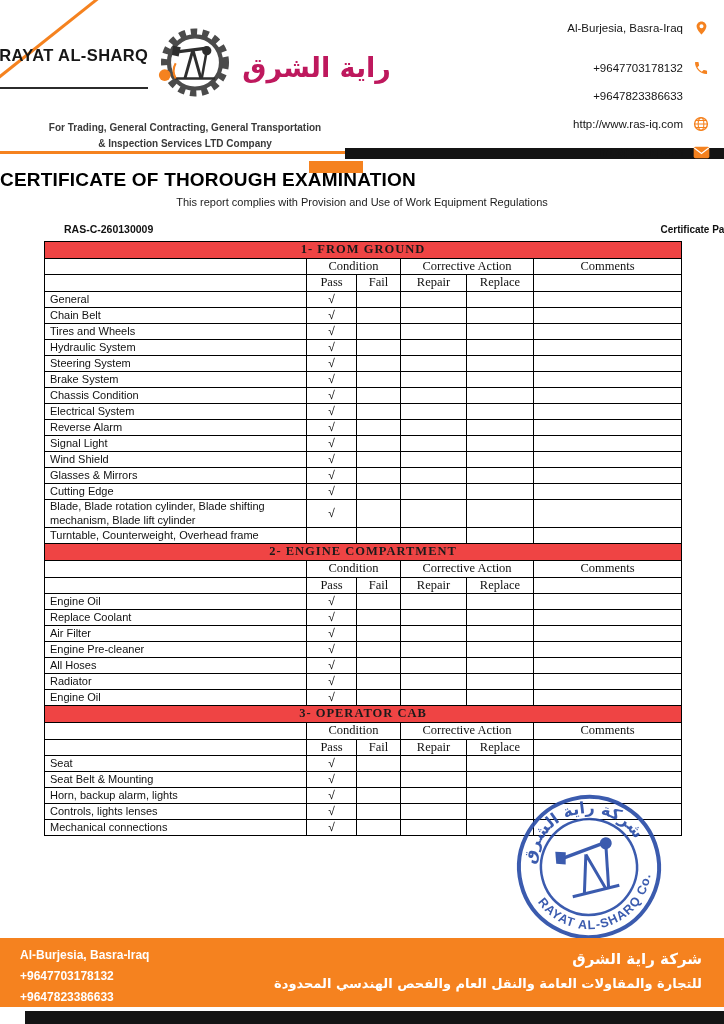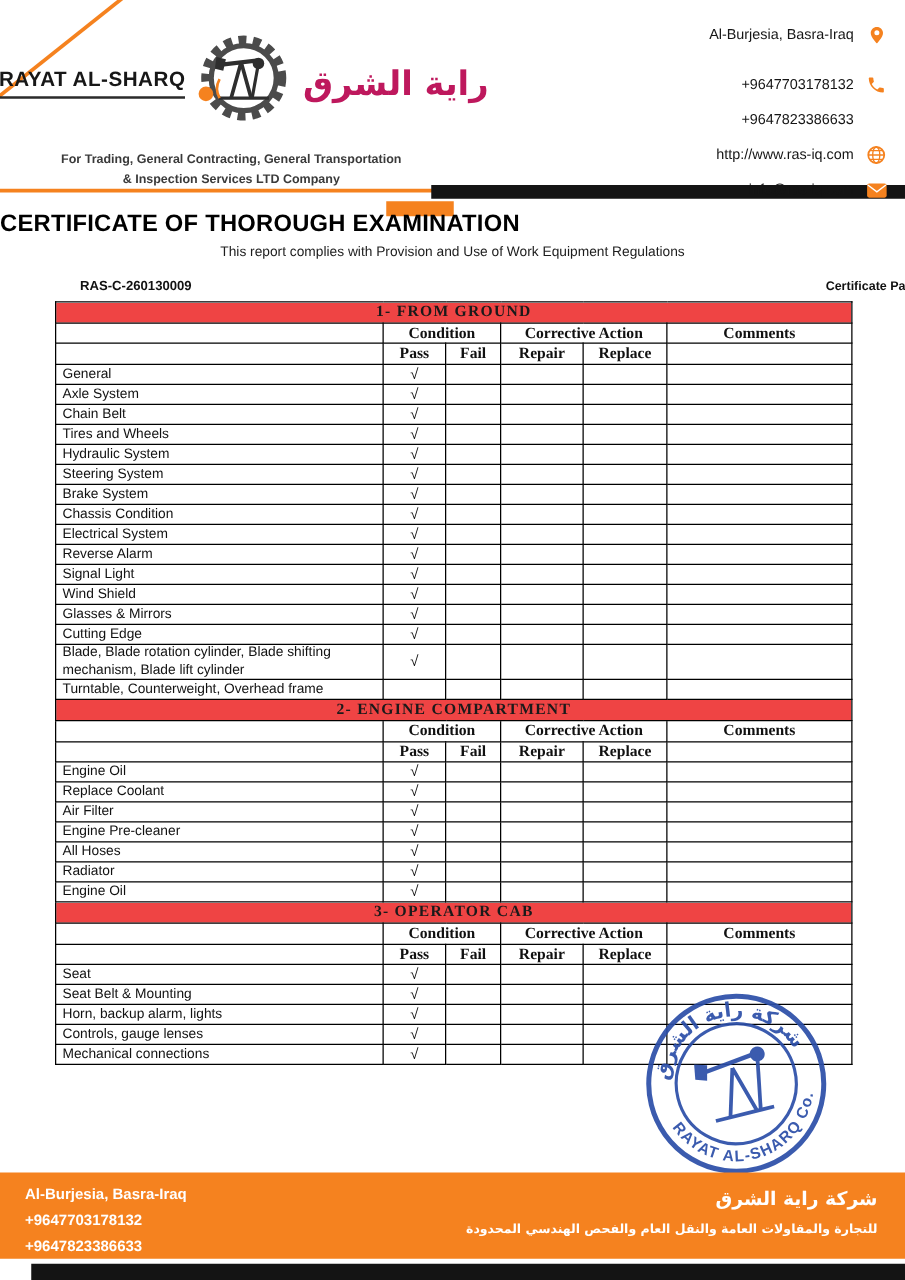--- a/index.html
+++ b/index.html
@@ -15,21 +15,21 @@
   .diag-line { position:absolute; left:-18px; top:36px; width:134px; height:3px;
     background:#F5821F; transform:rotate(-38.5deg); }
   .orange-line { position:absolute; left:0; top:151px; width:352px; height:3px; background:#F5821F; }
   .black-bar { position:absolute; left:345px; top:148px; width:379px; height:11px; background:#141414; }
   .orange-chip { position:absolute; left:309px; top:161px; width:54px; height:12px; background:#F5821F; }
 
   
   .logo-row { position:absolute; top:18px; left:30px; width:330px; height:98px;
     display:flex; align-items:center; justify-content:center; gap:5px; }
   .logo-en { font-size:16.5px; font-weight:bold; letter-spacing:.4px; color:#171717;
-    border-bottom:2px solid #2b2b2b; padding-bottom:3px; white-space:nowrap; }
+    border-bottom:2px solid #2b2b2b; padding-bottom:22px; white-space:nowrap; }
   .logo-ar { font-size:27px; font-weight:bold; color:#be185d; white-space:nowrap; }
   .tagline { position:absolute; top:120px; left:5px; width:360px; text-align:center;
     font-size:10px; font-weight:bold; color:#3a3a3a; line-height:1.55; }
 
   
   .contacts { position:absolute; top:14px; right:14px; width:250px; }
   .contact-row { display:flex; justify-content:flex-end; align-items:center; gap:9px; height:28px; }
   .contact-row.gap-after { margin-bottom:12px; }
   .contact-text { font-size:11.5px; color:#151515; }
   .cicon { width:18px; height:18px; display:flex; align-items:center; justify-content:center; }
@@ -45,36 +45,36 @@
   .cert-no { font-size:10.5px; font-weight:bold; }
   .cert-page { font-size:10px; font-weight:bold; }
 
   
   .tbl-wrap { position:absolute; top:241px; left:44px; }
   table { border-collapse:collapse; width:637px; table-layout:fixed; }
   td { border:1px solid #000; font-size:11px; height:16px; line-height:1.25;
     padding:0 2px; vertical-align:middle; overflow:hidden; }
   td.sec { background:#ef4444; text-align:center; font-family:"Liberation Serif", serif;
     font-weight:bold; font-size:12.5px; letter-spacing:1px; color:#1a1a1a; height:15px; }
-  tr.hdr td { font-family:"Liberation Serif", serif; font-weight:bold; font-size:12.5px;
+  tr.hdr td { font-family:"Liberation Serif", serif; font-weight:normal; font-size:12.5px;
     text-align:center; height:14px; }
   td.item { padding-left:5px; }
   td.ck { text-align:center; font-size:12px; }
 
   
   .stamp { position:absolute; top:792px; left:514px; width:150px; height:150px;
     transform:rotate(-14deg); opacity:.92; pointer-events:none; }
 
   
   .footer-orange { position:absolute; top:938px; left:0; width:724px; height:69px; background:#F5821F; }
   .footer-left { position:absolute; left:20px; top:7px; color:#fff; font-size:12px;
     font-weight:bold; line-height:21px; }
   .footer-right { position:absolute; right:22px; top:8px; color:#fff; text-align:right; direction:rtl; }
   .footer-right .l1 { font-size:15px; font-weight:bold; line-height:26px; }
-  .footer-right .l2 { font-size:10px; font-weight:bold; line-height:24px; }
+  .footer-right .l2 { font-size:13px; font-weight:bold; line-height:24px; }
   .footer-black { position:absolute; top:1011px; left:25px; width:699px; height:13px; background:#141414; }
 </style>
 </head>
 <body>
 
 <div id="page">
 
   <div class="diag-line"></div>
   <div class="orange-line"></div>
   <div class="black-bar"></div>
@@ -183,28 +183,20 @@
           </tr>
           <tr>
             <td class="item">General</td>
             <td class="ck">√</td>
             <td class="ck"></td>
             <td class="ck"></td>
             <td class="ck"></td>
             <td></td>
           </tr>
           <tr>
-            <td class="item">Axle System</td>
-            <td class="ck">√</td>
-            <td class="ck"></td>
-            <td class="ck"></td>
-            <td class="ck"></td>
-            <td></td>
-          </tr>
-          <tr>
             <td class="item">Chain Belt</td>
             <td class="ck">√</td>
             <td class="ck"></td>
             <td class="ck"></td>
             <td class="ck"></td>
             <td></td>
           </tr>
           <tr>
             <td class="item">Tires and Wheels</td>
             <td class="ck">√</td>
@@ -417,21 +409,21 @@
           </tr>
           <tr>
             <td class="item">Horn, backup alarm, lights</td>
             <td class="ck">√</td>
             <td class="ck"></td>
             <td class="ck"></td>
             <td class="ck"></td>
             <td></td>
           </tr>
           <tr>
-            <td class="item">Controls, gauge lenses</td>
+            <td class="item">Controls, lights lenses</td>
             <td class="ck">√</td>
             <td class="ck"></td>
             <td class="ck"></td>
             <td class="ck"></td>
             <td></td>
           </tr>
           <tr>
             <td class="item">Mechanical connections</td>
             <td class="ck">√</td>
             <td class="ck"></td>

